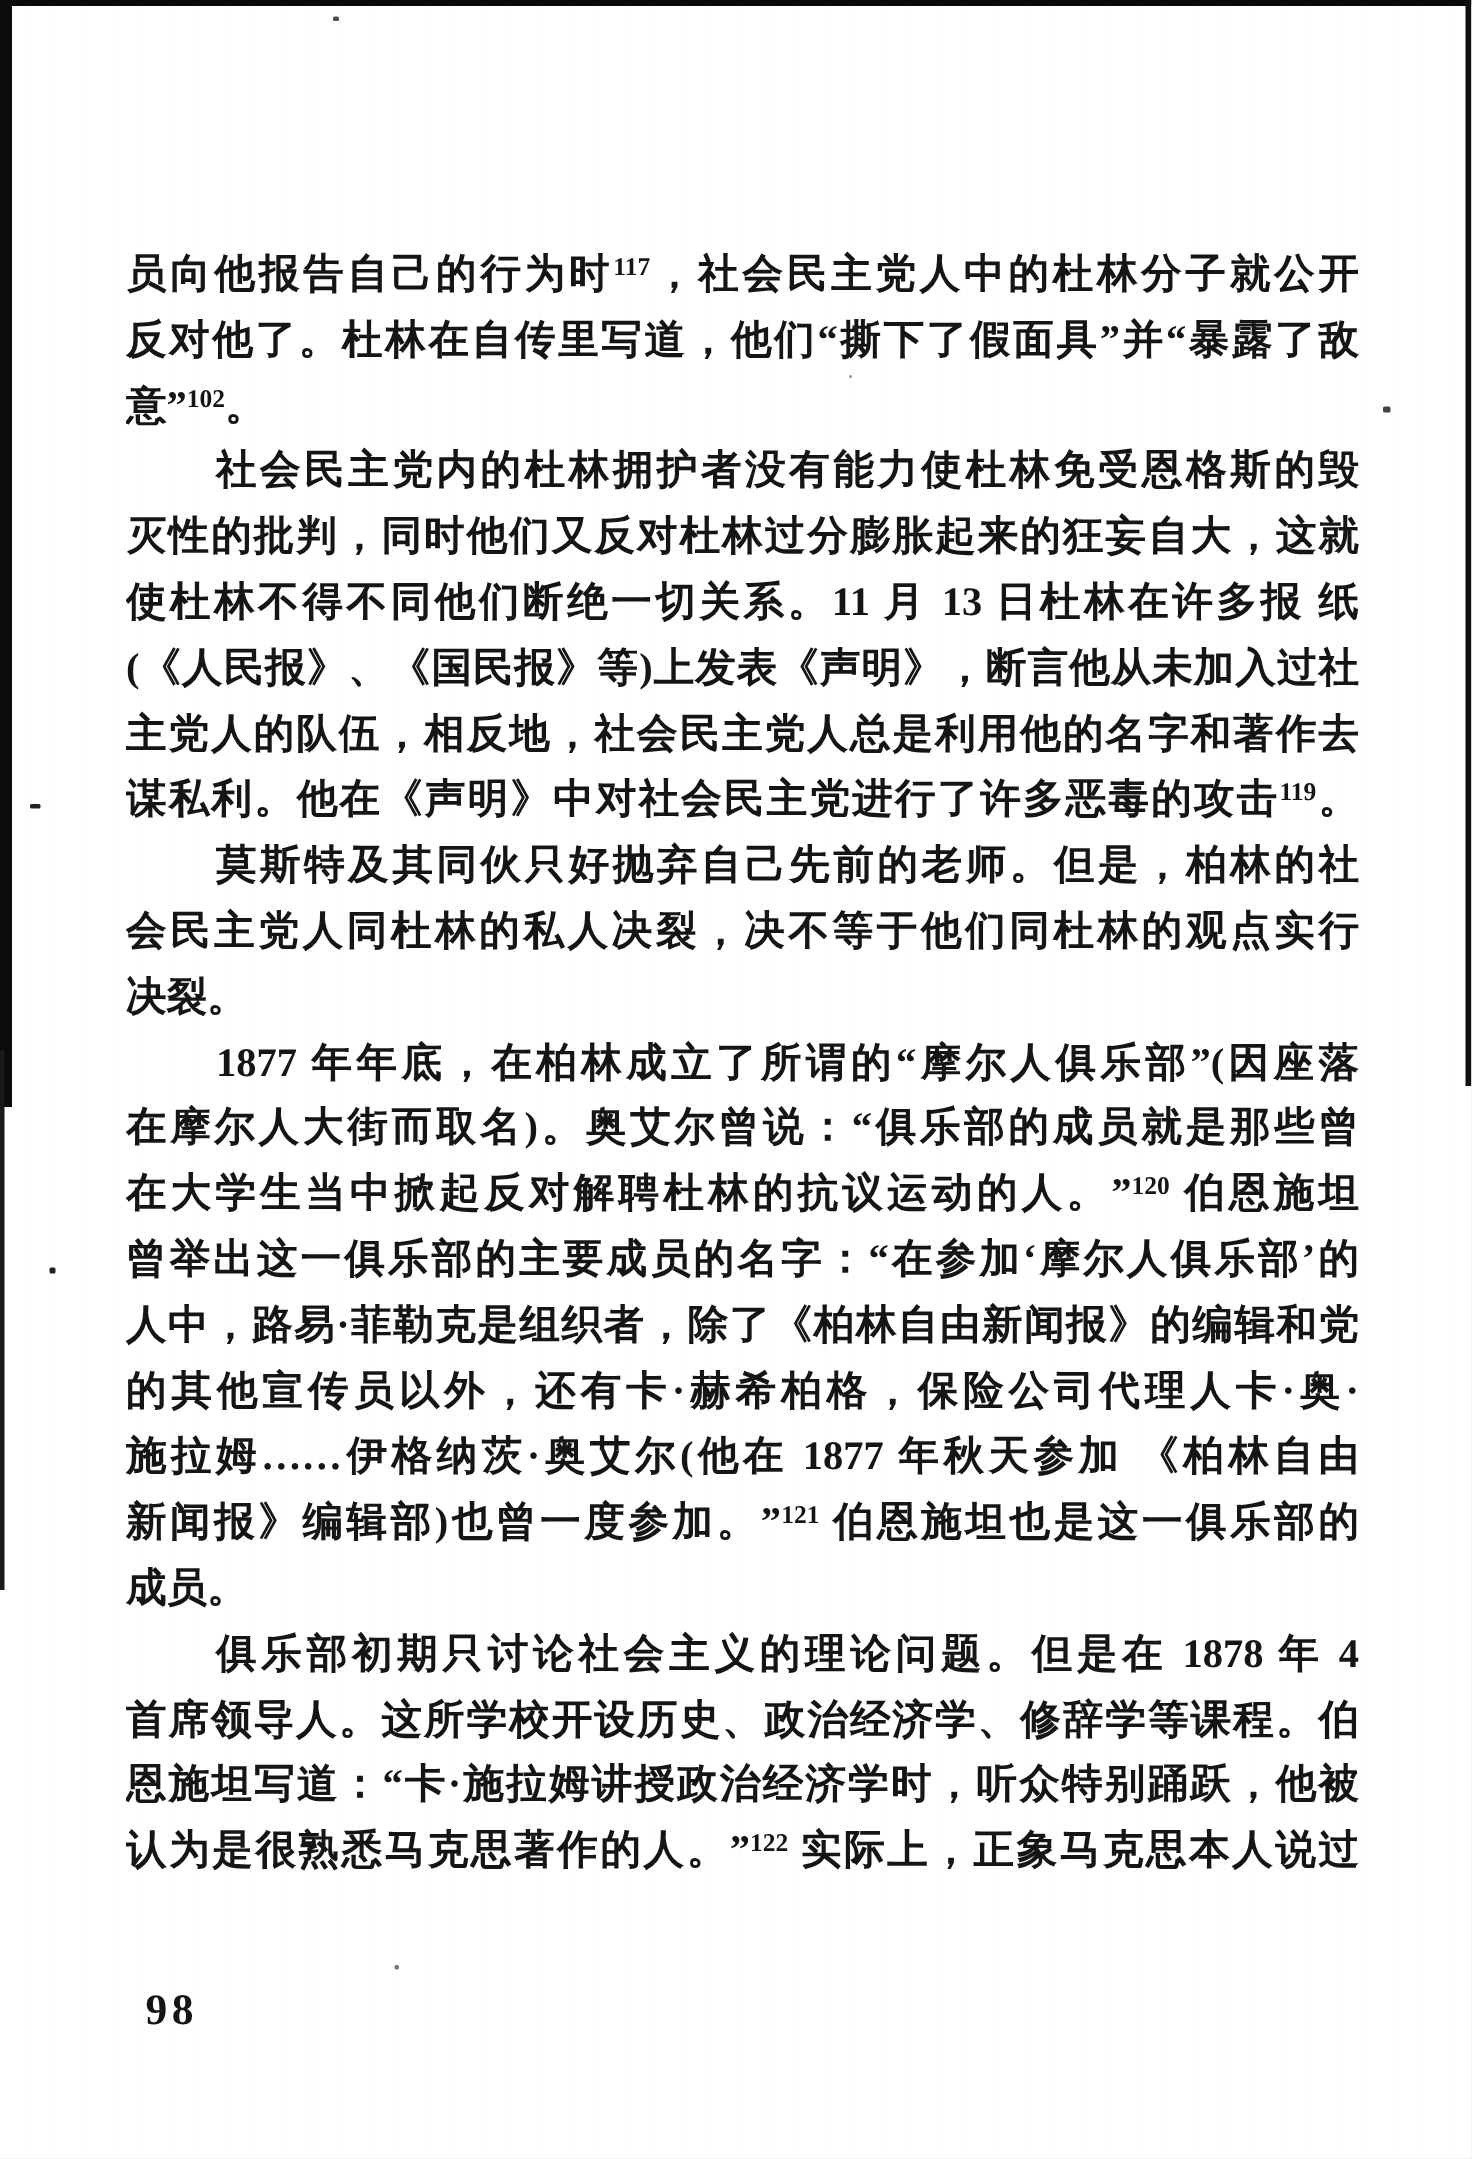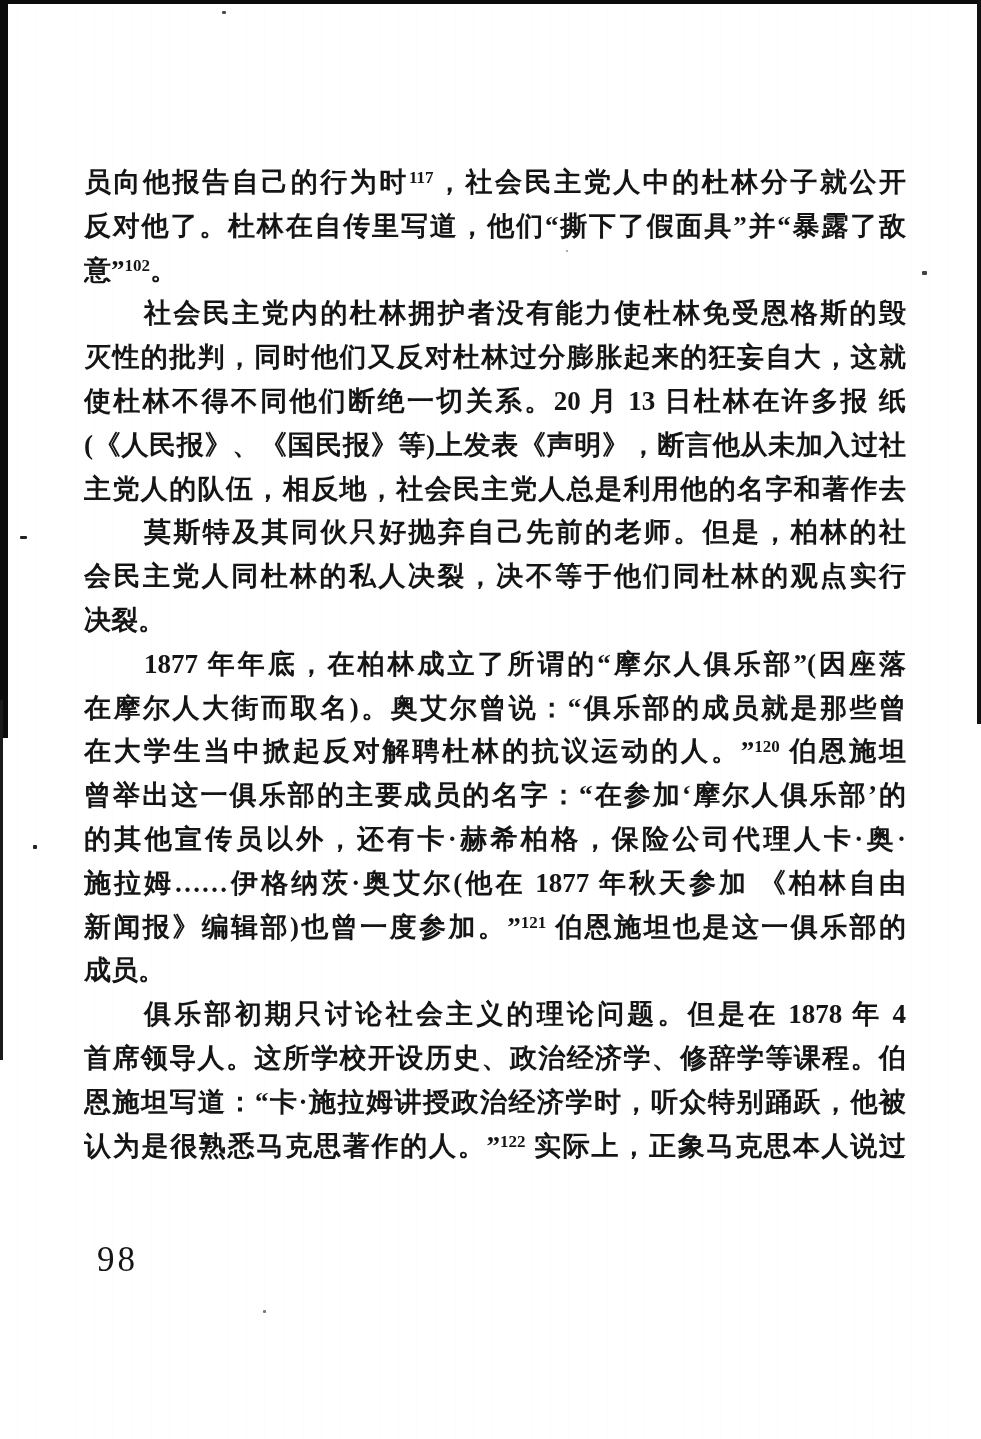--- a/index.html
+++ b/index.html
@@ -50,23 +50,23 @@
   .line sup {
     font-size: 17px;
     font-weight: 700;
     vertical-align: 8px;
     line-height: 0;
     letter-spacing: 0;
   }
   .page-number {
     position: absolute;
     left: 97px;
-    top: 1240px;
-    font-size: 35px;
-    font-weight: 400;
+    top: 1324px;
+    font-size: 29px;
+    font-weight: 700;
     letter-spacing: 3px;
   }
 </style>
 </head>
 <body>
 
 <div class="page">
   <div class="bar-top"></div>
   <div class="bar-left"></div>
   <div class="bar-left-thin"></div>
@@ -77,30 +77,32 @@
   <div class="speck s4"></div>
   <div class="speck s5"></div>
   <div class="speck s6"></div>
 
   <div class="text-block" id="text-block">
       <div class="line">员向他报告自己的行为时<sup>117</sup>，社会民主党人中的杜林分子就公开</div>
       <div class="line">反对他了。杜林在自传里写道，他们“撕下了假面具”并“暴露了敌</div>
       <div class="line flush">意”<sup>102</sup>。</div>
       <div class="line indent">社会民主党内的杜林拥护者没有能力使杜林免受恩格斯的毁</div>
       <div class="line">灭性的批判，同时他们又反对杜林过分膨胀起来的狂妄自大，这就</div>
-      <div class="line">使杜林不得不同他们断绝一切关系。20 月 13 日杜林在许多报 纸</div>
+      <div class="line">使杜林不得不同他们断绝一切关系。11 月 13 日杜林在许多报 纸</div>
       <div class="line">(《人民报》、《国民报》等)上发表《声明》，断言他从未加入过社会民</div>
       <div class="line">主党人的队伍，相反地，社会民主党人总是利用他的名字和著作去</div>
+      <div class="line">谋私利。他在《声明》中对社会民主党进行了许多恶毒的攻击<sup>119</sup>。</div>
       <div class="line indent">莫斯特及其同伙只好抛弃自己先前的老师。但是，柏林的社</div>
       <div class="line">会民主党人同杜林的私人决裂，决不等于他们同杜林的观点实行</div>
       <div class="line flush">决裂。</div>
       <div class="line indent">1877 年年底，在柏林成立了所谓的“摩尔人俱乐部”(因座落</div>
       <div class="line">在摩尔人大街而取名)。奥艾尔曾说：“俱乐部的成员就是那些曾</div>
       <div class="line">在大学生当中掀起反对解聘杜林的抗议运动的人。”<sup>120</sup> 伯恩施坦</div>
       <div class="line">曾举出这一俱乐部的主要成员的名字：“在参加‘摩尔人俱乐部’的</div>
+      <div class="line">人中，路易·菲勒克是组织者，除了《柏林自由新闻报》的编辑和党</div>
       <div class="line">的其他宣传员以外，还有卡·赫希柏格，保险公司代理人卡·奥·</div>
       <div class="line">施拉姆……伊格纳茨·奥艾尔(他在 1877 年秋天参加 《柏林自由</div>
       <div class="line">新闻报》编辑部)也曾一度参加。”<sup>121</sup> 伯恩施坦也是这一俱乐部的</div>
       <div class="line flush">成员。</div>
       <div class="line indent">俱乐部初期只讨论社会主义的理论问题。但是在 1878 年 4</div>
       <div class="line">首席领导人。这所学校开设历史、政治经济学、修辞学等课程。伯</div>
       <div class="line">恩施坦写道：“卡·施拉姆讲授政治经济学时，听众特别踊跃，他被</div>
       <div class="line">认为是很熟悉马克思著作的人。”<sup>122</sup> 实际上，正象马克思本人说过</div>
     </div>
 

